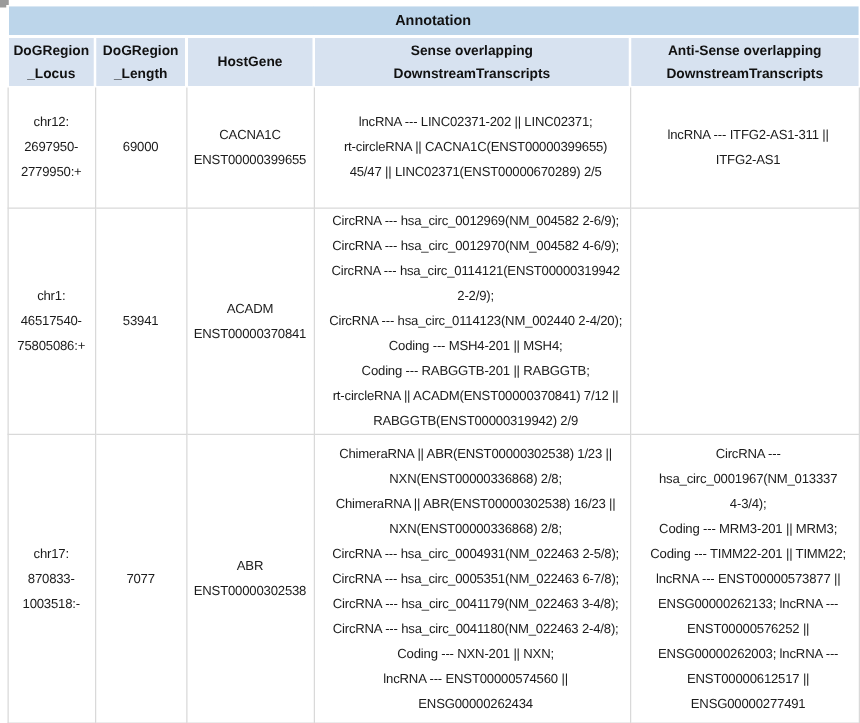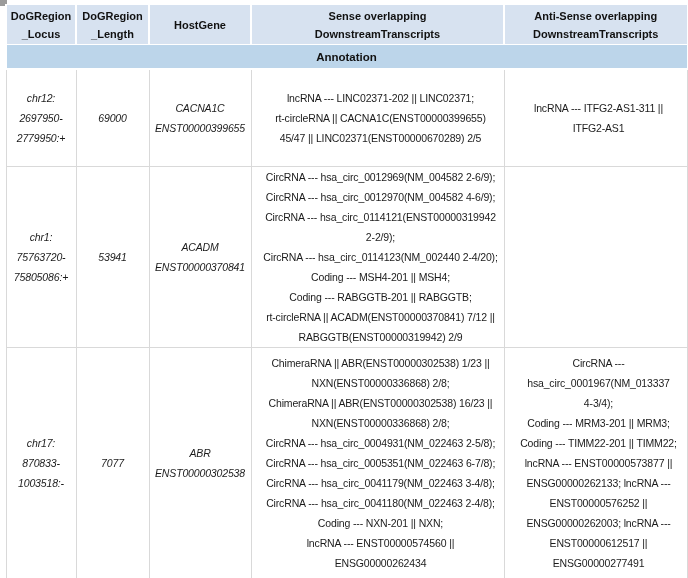--- a/index.html
+++ b/index.html
@@ -61,21 +61,20 @@
   }
   td.data-cell {
     font-size: 10.5px;
     letter-spacing: -0.15px;
     color: #1b1b1b;
     line-height: 20px;
     white-space: pre-line;
   }
   td.centered {
     text-align: center;
-    font-style: italic;
   }
   td.lefted {
     text-align: center;
     padding-left: 8px;
     padding-right: 2px;
   }
   tr.row-1 { height: 97px; }
   tr.row-2 { height: 180px; }
   tr.row-3 { height: 231px; }
 </style>
@@ -87,51 +86,51 @@
 <table class="annotation-table">
   <colgroup>
     <col class="c1">
       <col class="c2">
       <col class="c3">
       <col class="c4">
       <col class="c5">
   </colgroup>
   <thead>
     <tr>
+      <th class="title-cell" colspan="5">Annotation</th>
+    </tr>
+    <tr>
       <th class="col-header">DoGRegion
 _Locus</th>
       <th class="col-header">DoGRegion
 _Length</th>
       <th class="col-header">HostGene</th>
       <th class="col-header">Sense overlapping
 DownstreamTranscripts</th>
       <th class="col-header">Anti-Sense overlapping
 DownstreamTranscripts</th>
-    </tr>
-    <tr>
-      <th class="title-cell" colspan="5">Annotation</th>
     </tr>
   </thead>
   <tbody>
     <tr class="row-1">
       <td class="data-cell centered">chr12:
 2697950-
 2779950:+</td>
       <td class="data-cell centered">69000</td>
       <td class="data-cell centered">CACNA1C
 ENST00000399655</td>
       <td class="data-cell lefted">lncRNA --- LINC02371-202 || LINC02371;
 rt-circleRNA || CACNA1C(ENST00000399655)
 45/47 || LINC02371(ENST00000670289) 2/5</td>
       <td class="data-cell lefted">lncRNA --- ITFG2-AS1-311 ||
 ITFG2-AS1</td>
     </tr>
     <tr class="row-2">
       <td class="data-cell centered">chr1:
-75763720-
+46517540-
 75805086:+</td>
       <td class="data-cell centered">53941</td>
       <td class="data-cell centered">ACADM
 ENST00000370841</td>
       <td class="data-cell lefted">CircRNA --- hsa_circ_0012969(NM_004582 2-6/9);
 CircRNA --- hsa_circ_0012970(NM_004582 4-6/9);
 CircRNA --- hsa_circ_0114121(ENST00000319942
 2-2/9);
 CircRNA --- hsa_circ_0114123(NM_002440 2-4/20);
 Coding --- MSH4-201 || MSH4;

